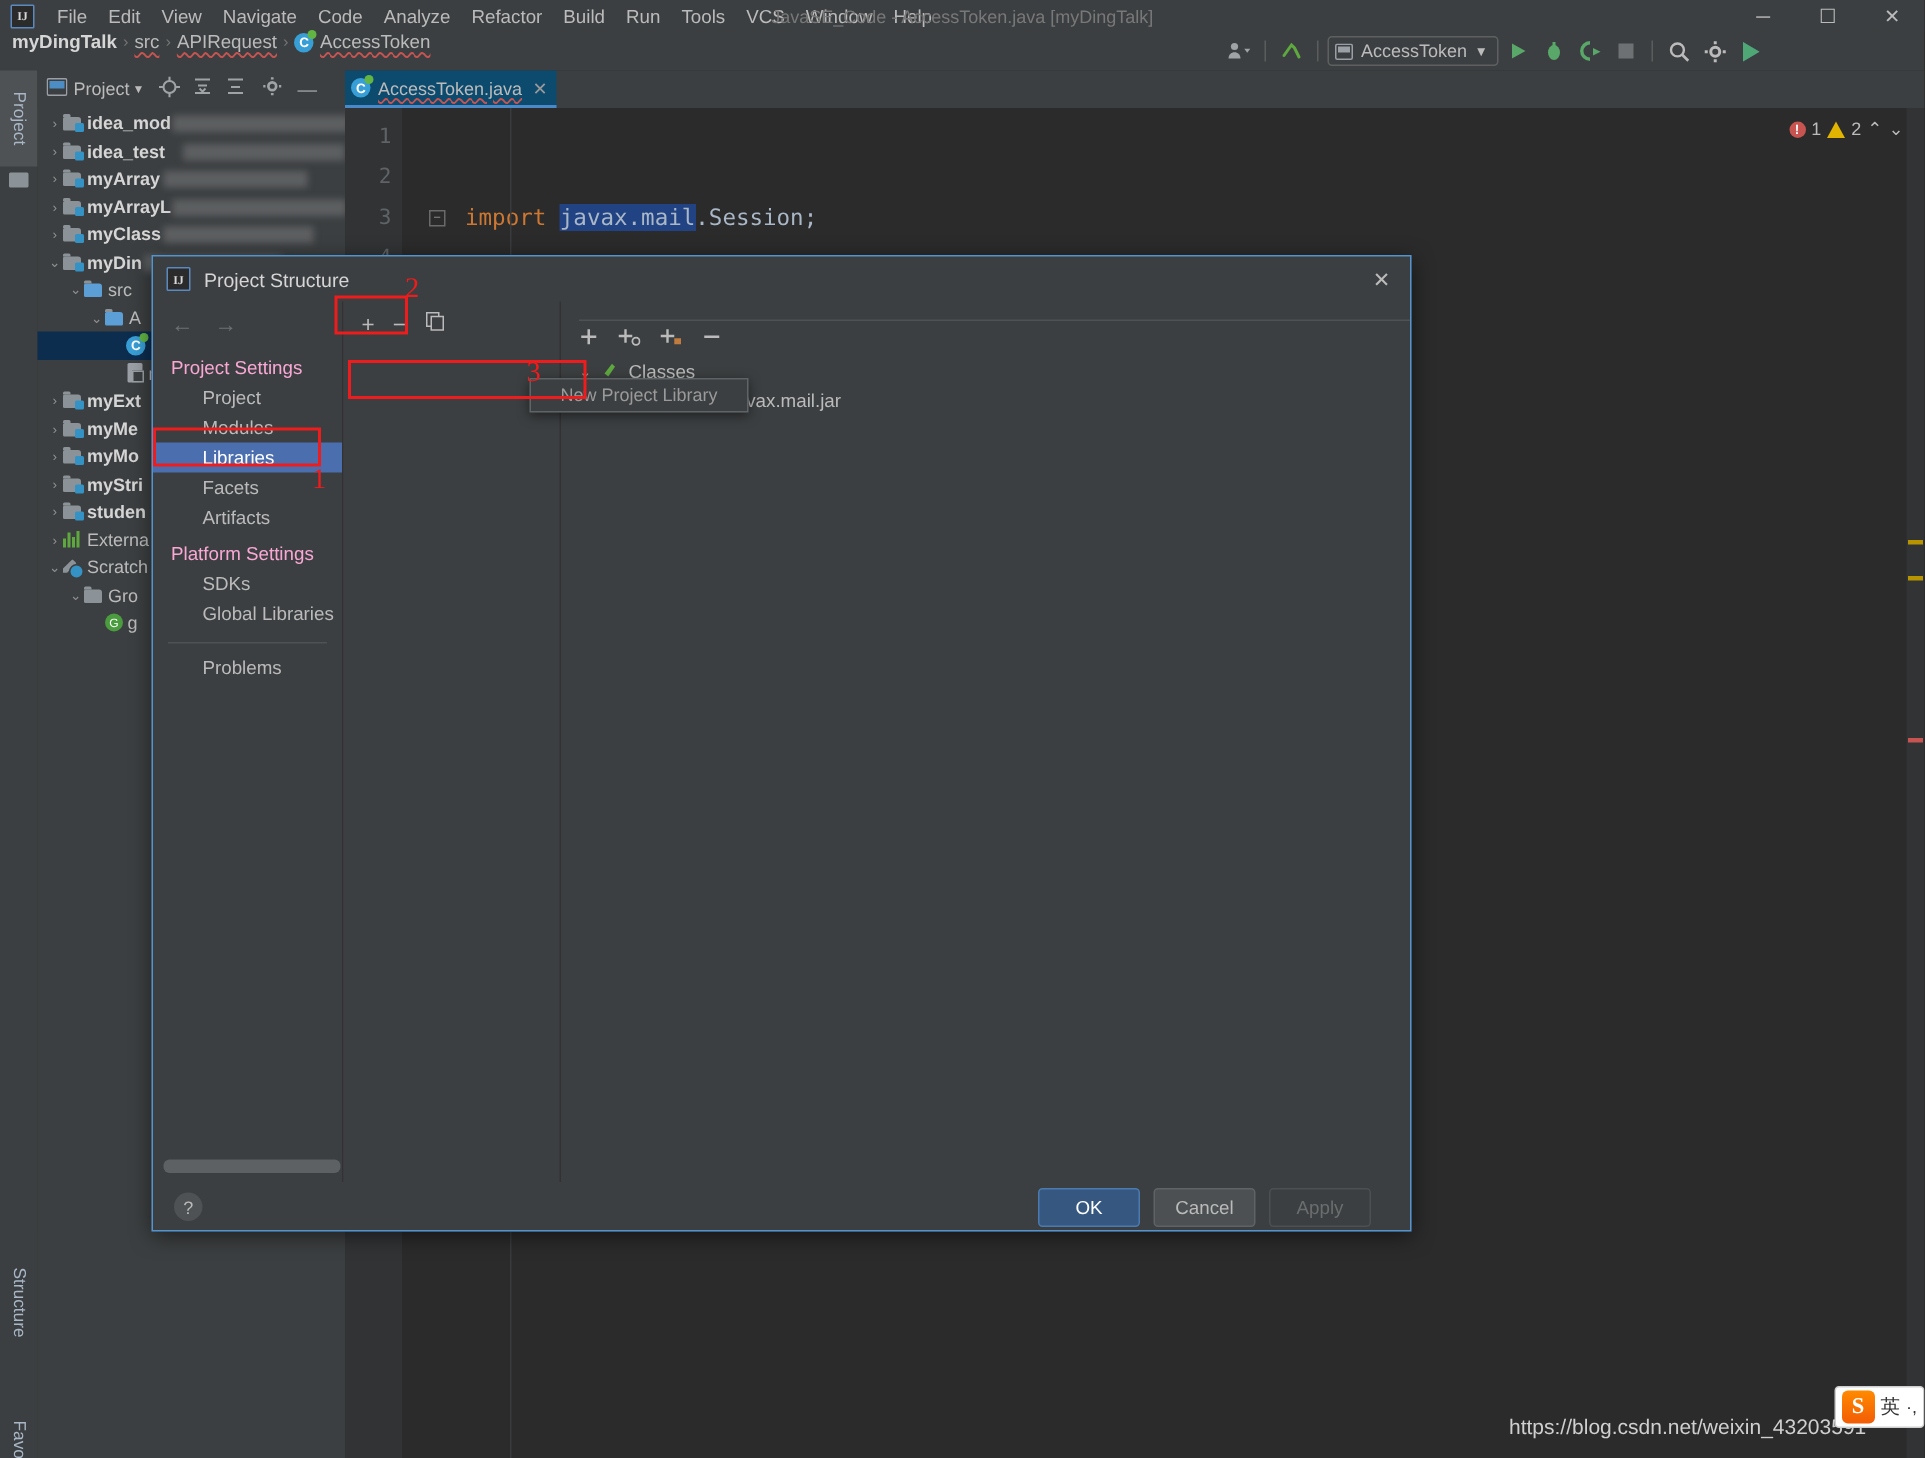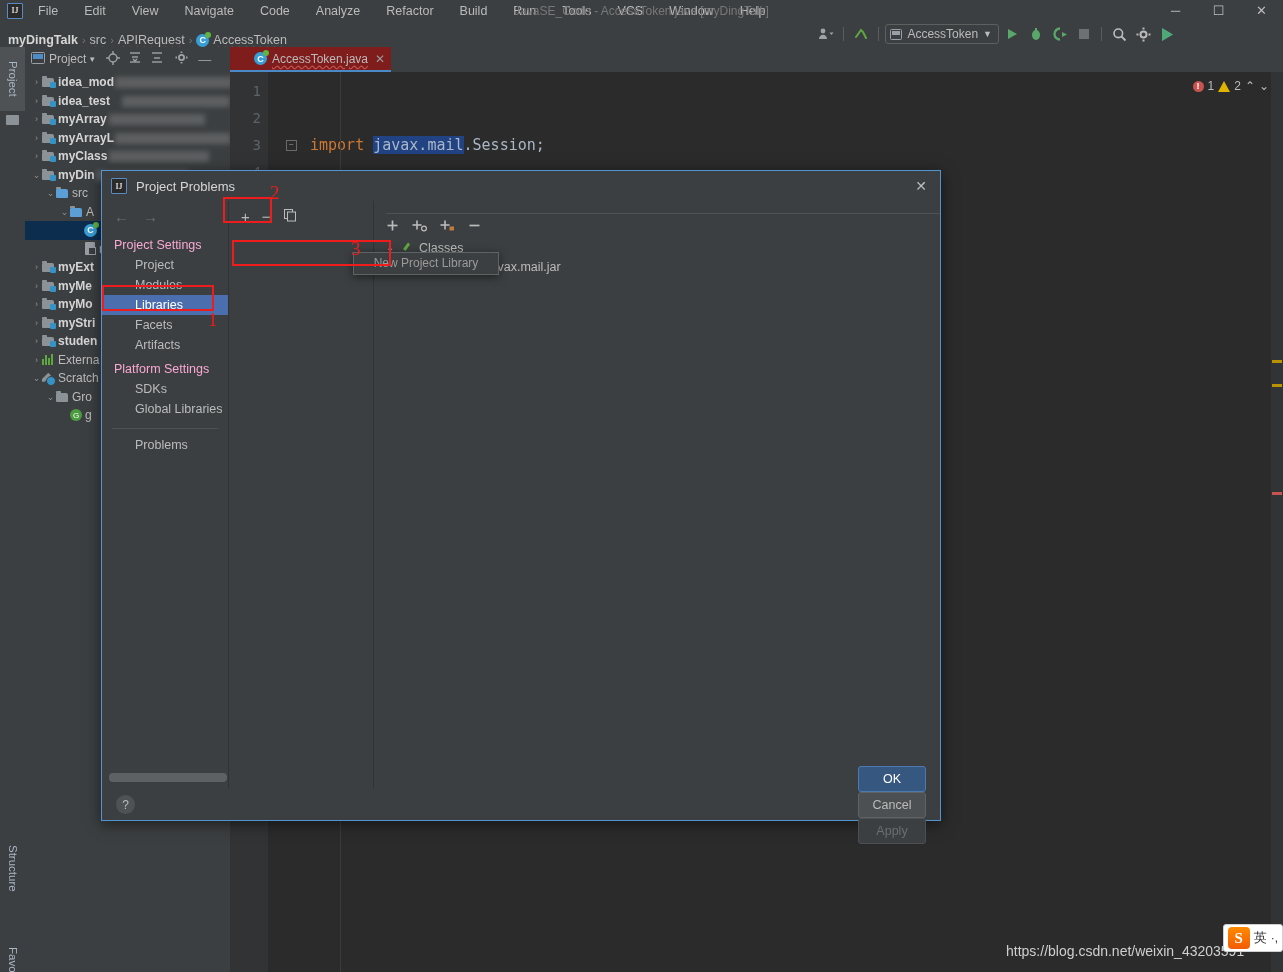--- a/index.html
+++ b/index.html
@@ -41,21 +41,21 @@
   }
   .wbtns { position: absolute; right: 0; top: 0; height: 21px; display: flex; }
   .wbtn {
     width: 43px; height: 21px; display: flex; align-items: center; justify-content: center;
     color: #bbbbbb; font-size: 13px;
   }
 
   
   #navbar {
     position: absolute; left: 0; top: 21px; width: 1182px; height: 26px;
-    background: #3c3f41; display: flex; align-items: flex-end;
+    background: #3c3f41; display: flex; align-items: flex-start;
   }
   .crumb { color: #bbbbbb; font-size: 12.5px; white-space: nowrap; }
   .crumb.bold { font-weight: bold; color: #d6d6d6; }
   .crumb.err { text-decoration: underline wavy #c75450; text-underline-offset: 2px; }
   .crumb-sep { color: #757575; margin: 0 4px; font-size: 11px; }
   #navbar-right { position: absolute; right: 4px; top: 0; height: 26px; display: flex; align-items: center; gap: 2px;}
   .tb-ico { width: 22px; height: 22px; display: flex; align-items: center; justify-content: center; }
   .tb-sep { width: 1px; height: 14px; background: #5a5d5e; margin: 0 4px; }
   .runcfg {
     display: flex; align-items: center; gap: 5px;
@@ -137,22 +137,22 @@
   .ico-scratch .clk { position: absolute; right: -1px; bottom: -1px; width: 8px; height: 8px; border-radius: 50%; background: #3592c4; border: 1px solid #3c3f41;}
   .ico-green { width: 12px; height: 12px; border-radius: 50%; background: #4b9c3f; color: #fff; font-size: 8px; display: flex; align-items: center; justify-content: center; flex: 0 0 12px;}
 
   
   #editorwrap {
     position: absolute; left: 230px; top: 47px; width: 1053px; height: 925px;
     background: #2b2b2b;
   }
   #tabbar { height: 25px; background: #3c3f41; display: flex; align-items: stretch; }
   .etab {
-    display: flex; align-items: center; gap: 5px; padding: 0 6px 0 24px;
-    background: #7f1d1d; color: #bbbbbb; font-size: 12px;
+    display: flex; align-items: center; gap: 5px; padding: 0 6px 0 4px;
+    background: #0c4a6e; color: #bbbbbb; font-size: 12px;
     border-bottom: 2px solid #4a88c7;
   }
   .etab .nm { text-decoration: underline wavy #c75450; text-underline-offset: 2px;}
   .etab .x { color: #999; font-size: 12px; margin-left: 2px; }
   .ico-class { width: 13px; height: 13px; border-radius: 50%; background: #389fd6; position: relative; flex:0 0 13px;}
   .ico-class::after { content:"C"; position:absolute; inset:0; color:#fff; font-size:9px; display:flex;align-items:center;justify-content:center; font-weight:bold;}
   .ico-class .dot { position:absolute; right:-2px; top:-2px; width:6px;height:6px;border-radius:50%;background:#62b543;}
 
   #codearea {
     position: absolute; left: 0; top: 25px; width: 1053px; height: 900px;
@@ -267,21 +267,21 @@
     background: #4e5254; color: #bbbbbb; font-size: 12px;
     display: flex; align-items: center; justify-content: center;
   }
   .dbtn {
     height: 24px; min-width: 66px; border-radius: 3px; font-size: 12.5px;
     display: flex; align-items: center; justify-content: center; margin-left: 9px;
   }
   .dbtn.primary { background: #365880; color: #ffffff; border: 1px solid #4a7ab0; }
   .dbtn.normal  { background: #4c5052; color: #bbbbbb; border: 1px solid #5e6366; }
   .dbtn.disabled{ background: #3c3f41; color: #6b6d6e; border: 1px solid #4c5052; }
-  #btn-group { margin-left: auto; display: flex; margin-right: 14px; flex-direction: column; }
+  #btn-group { margin-left: auto; display: flex; margin-right: 26px; }
 
   
   .anno-box { position: absolute; border: 2px solid #ee1c1c; z-index: 60; pointer-events: none; }
   .anno-num { position: absolute; color: #ee1c1c; font-size: 19px; font-family: "Liberation Serif", serif; z-index: 60; }
 
   
   #watermark {
     position: absolute; left: 1006px; top: 943px; color: #cfcfcf; font-size: 14px;
     font-family: "Liberation Sans", sans-serif;
   }
@@ -302,21 +302,21 @@
     position: absolute; left: 25px; top: 820px; width: 205px; height: 152px; background: #3c3f41;
   }
 </style>
 </head>
 <body>
 
 <div id="root">
 
   <div id="titlebar">
     <div class="ij-logo">IJ</div>
-    <div id="menubar-host" style="display:flex;align-items:center;gap:12px;">
+    <div id="menubar-host" style="display:flex;align-items:center;">
         <div class="menu-item">File</div>
         <div class="menu-item">Edit</div>
         <div class="menu-item">View</div>
         <div class="menu-item">Navigate</div>
         <div class="menu-item">Code</div>
         <div class="menu-item">Analyze</div>
         <div class="menu-item">Refactor</div>
         <div class="menu-item">Build</div>
         <div class="menu-item">Run</div>
         <div class="menu-item">Tools</div>
@@ -671,21 +671,21 @@
       <span class="warn-tri"></span>
       <span>2</span>
       <span style="color:#bbb;">⌃</span>
       <span style="color:#bbb;">⌄</span>
     </div>
   </div>
 
   <div id="dialog">
     <div id="dlg-title">
       <div class="ij-logo">IJ</div>
-      <span>Project Problems</span>
+      <span>Project Structure</span>
       <div id="dlg-close">✕</div>
     </div>
 
     <div id="dlg-body">
 
       <div id="dlg-left">
         <div id="dlg-nav-arrows">
           <span>←</span>
           <span>→</span>
         </div>

